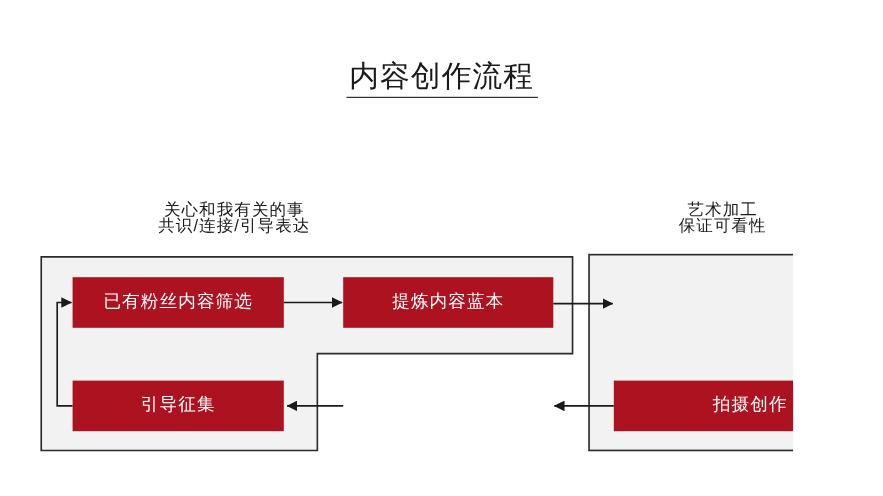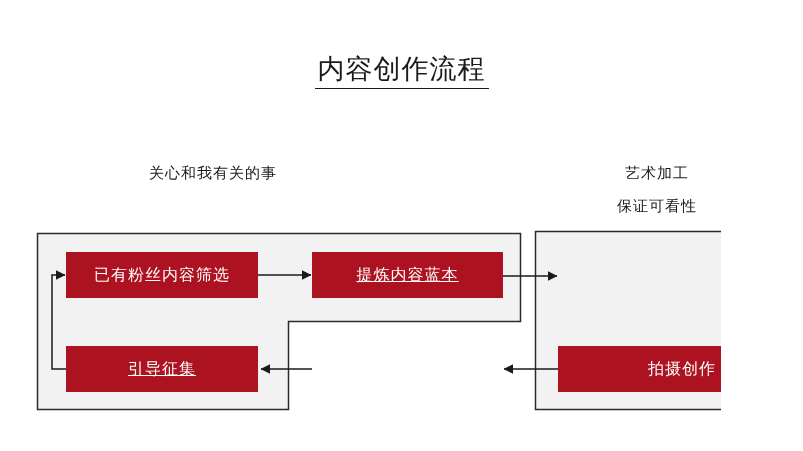--- a/index.html
+++ b/index.html
@@ -30,21 +30,21 @@
   .note{
     position:absolute;
     font-size:15px;
     letter-spacing:1px;
     color:#1A1A1A;
     text-align:center;
     line-height:15px;
   }
   .note-left{left:63px;width:300px;}
   .note-right{left:507px;width:300px;}
-  .note-row1{top:165px;}
+  .note-row1{top:183px;}
   .note-row2{top:198px;}
   .diagram-svg{position:absolute;left:0;top:0;width:803px;height:451px;}
   .group-shape{
     fill:var(--group-fill,#F2F2F2);
     stroke:var(--group-border,#2B2B2B);
     stroke-width:1.5;
   }
   .edge{
     fill:none;
     stroke:var(--connector,#1A1A1A);
@@ -65,20 +65,21 @@
 </head>
 <body>
 
 <div class="stage">
 
   <div class="title-wrap">
     <span class="title">内容创作流程</span>
   </div>
 
   <div class="note note-left note-row1">关心和我有关的事</div>
+  <div class="note note-left note-row2">共识/连接/引导表达</div>
   <div class="note note-right note-row1">艺术加工</div>
   <div class="note note-right note-row2">保证可看性</div>
 
   <svg class="diagram-svg" viewBox="0 0 803 451">
     <defs>
       <marker id="arrow" viewBox="0 0 10 10" refX="9.5" refY="5" markerWidth="6.5" markerHeight="6.5" orient="auto-start-reverse">
         <path d="M0,0 L10,5 L0,10 z" fill="#1A1A1A"></path>
       </marker>
     </defs>
 
@@ -88,17 +89,17 @@
 
     <path class="edge" marker-end="url(#arrow)" d="M258,275 L311,275"></path>
     <path class="edge" marker-end="url(#arrow)" d="M503,276 L557,276"></path>
     <path class="edge" marker-end="url(#arrow)" d="M750,276 L764,276 L764,369 L753,369"></path>
     <path class="edge" marker-end="url(#arrow)" d="M558,369 L504,369"></path>
     <path class="edge" marker-end="url(#arrow)" d="M312,369 L261,369"></path>
     <path class="edge" marker-end="url(#arrow)" d="M66,369 L52,369 L52,275 L65,275"></path>
   </svg>
 
   <div class="node" style="left:66px;top:252px;">已有粉丝内容筛选</div>
-  <div class="node" style="left:312px;top:252px;width:191px;text-decoration:underline;">提炼内容蓝本</div>
+  <div class="node" style="left:312px;top:252px;width:191px;">提炼内容蓝本</div>
   <div class="node" style="left:558px;top:346px;padding-left:28px;">拍摄创作</div>
-  <div class="node" style="left:66px;top:346px;text-decoration:underline;">引导征集</div>
+  <div class="node" style="left:66px;top:346px;">引导征集</div>
 
 </div>
 
 </body></html>

